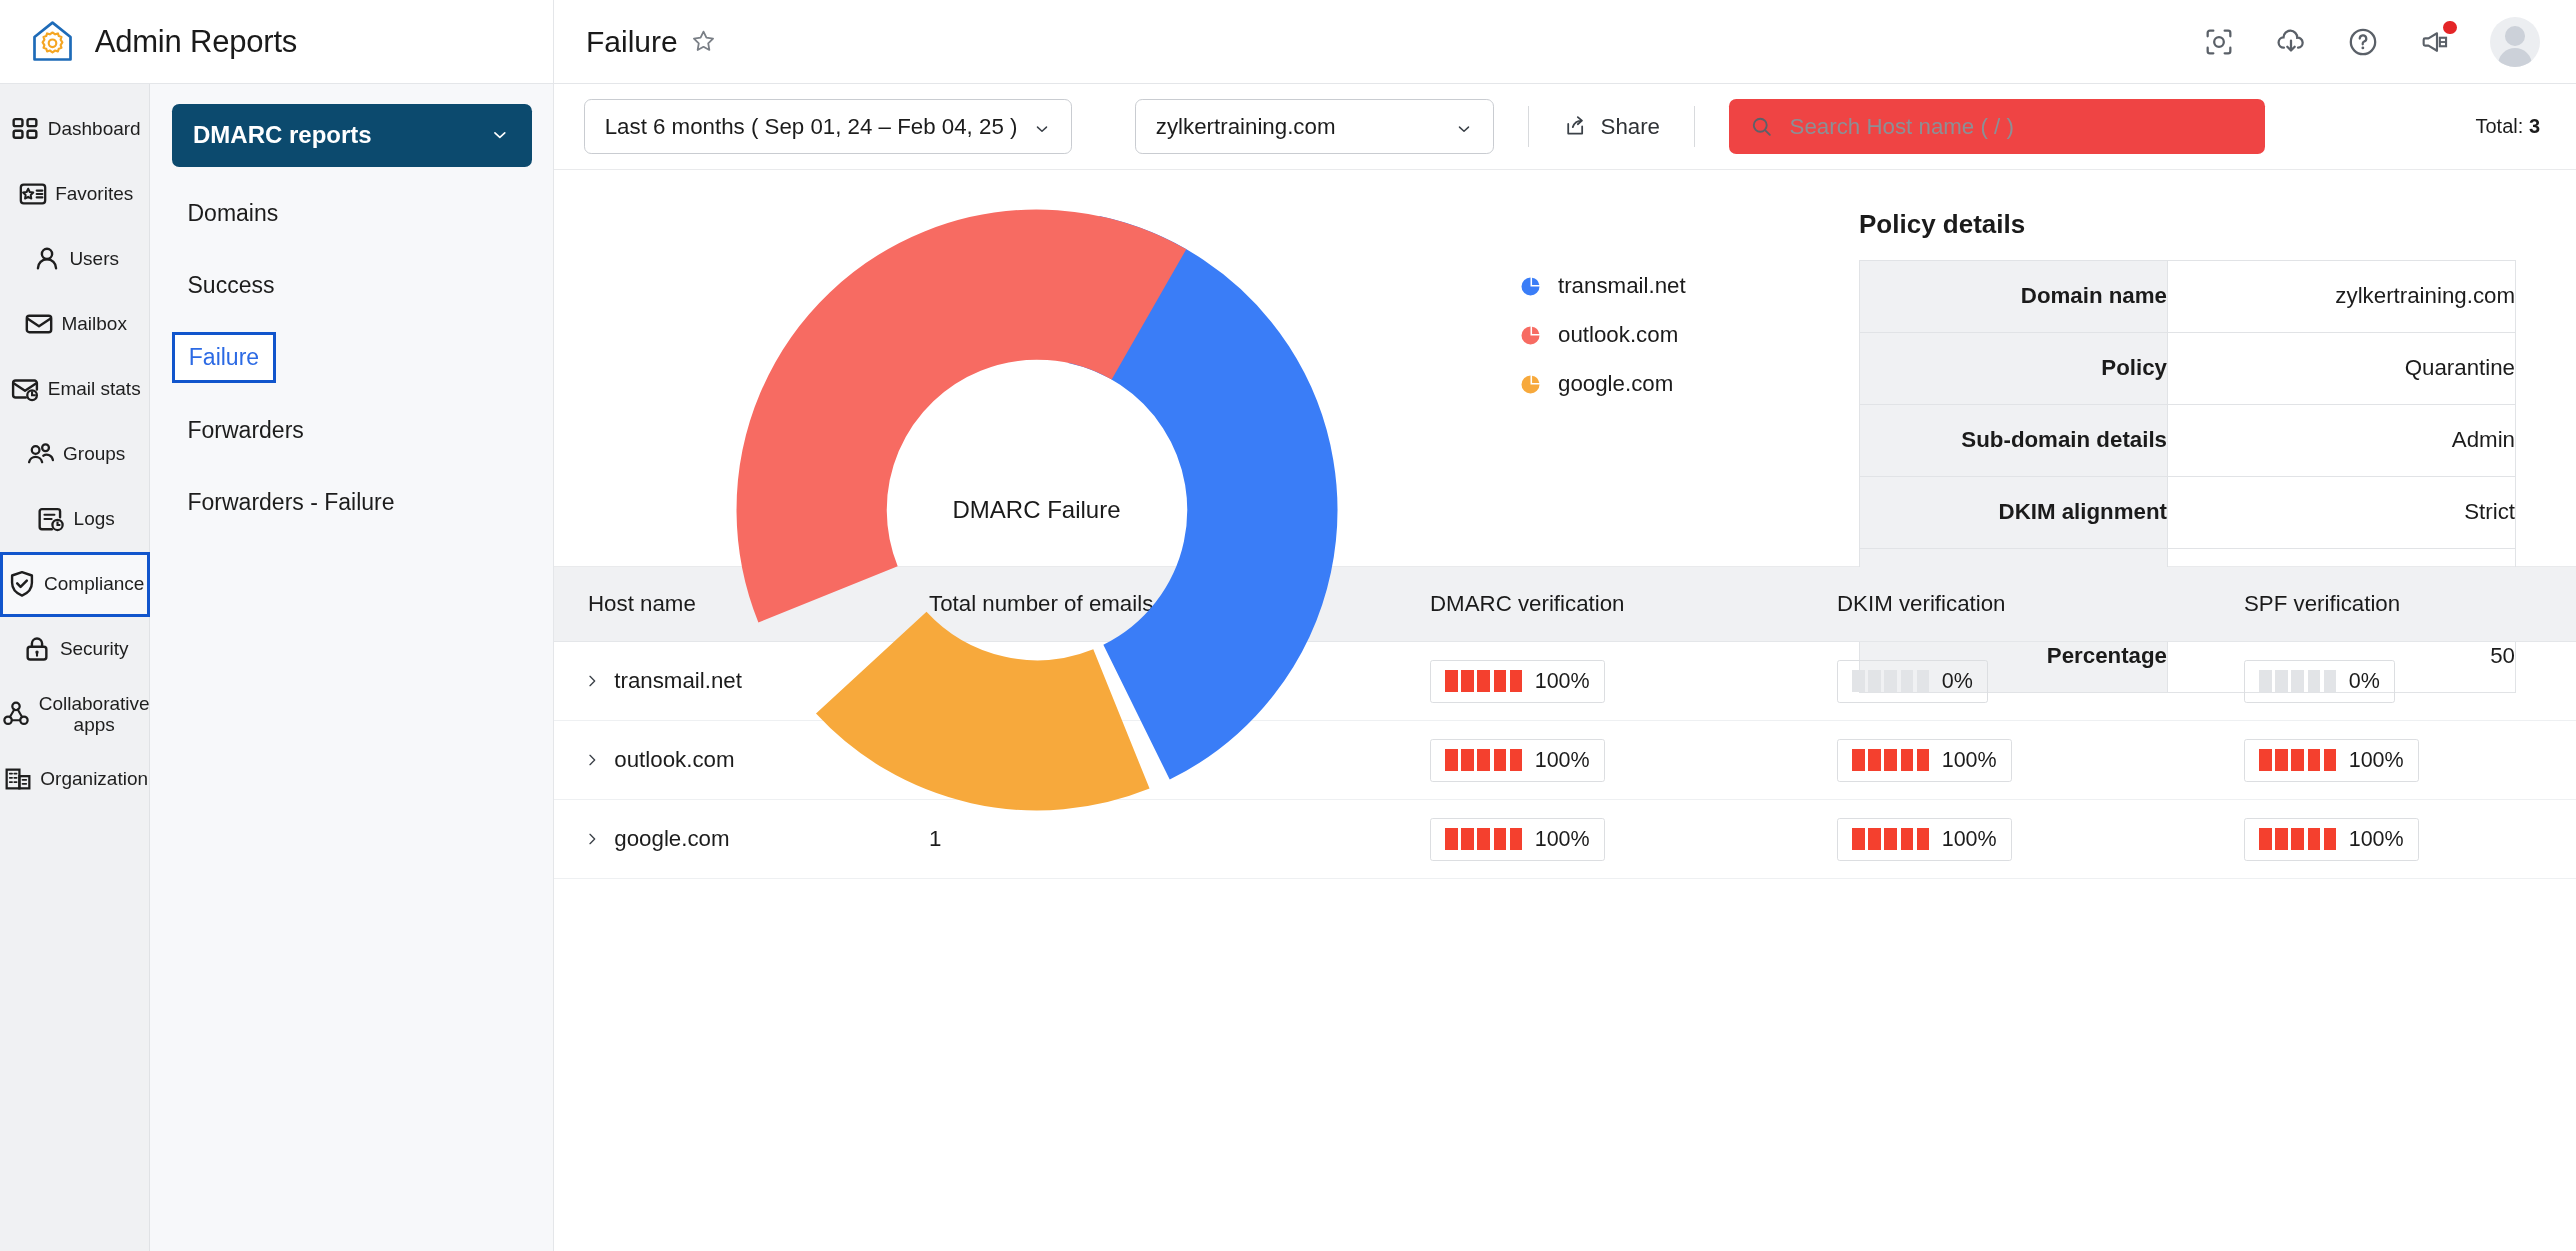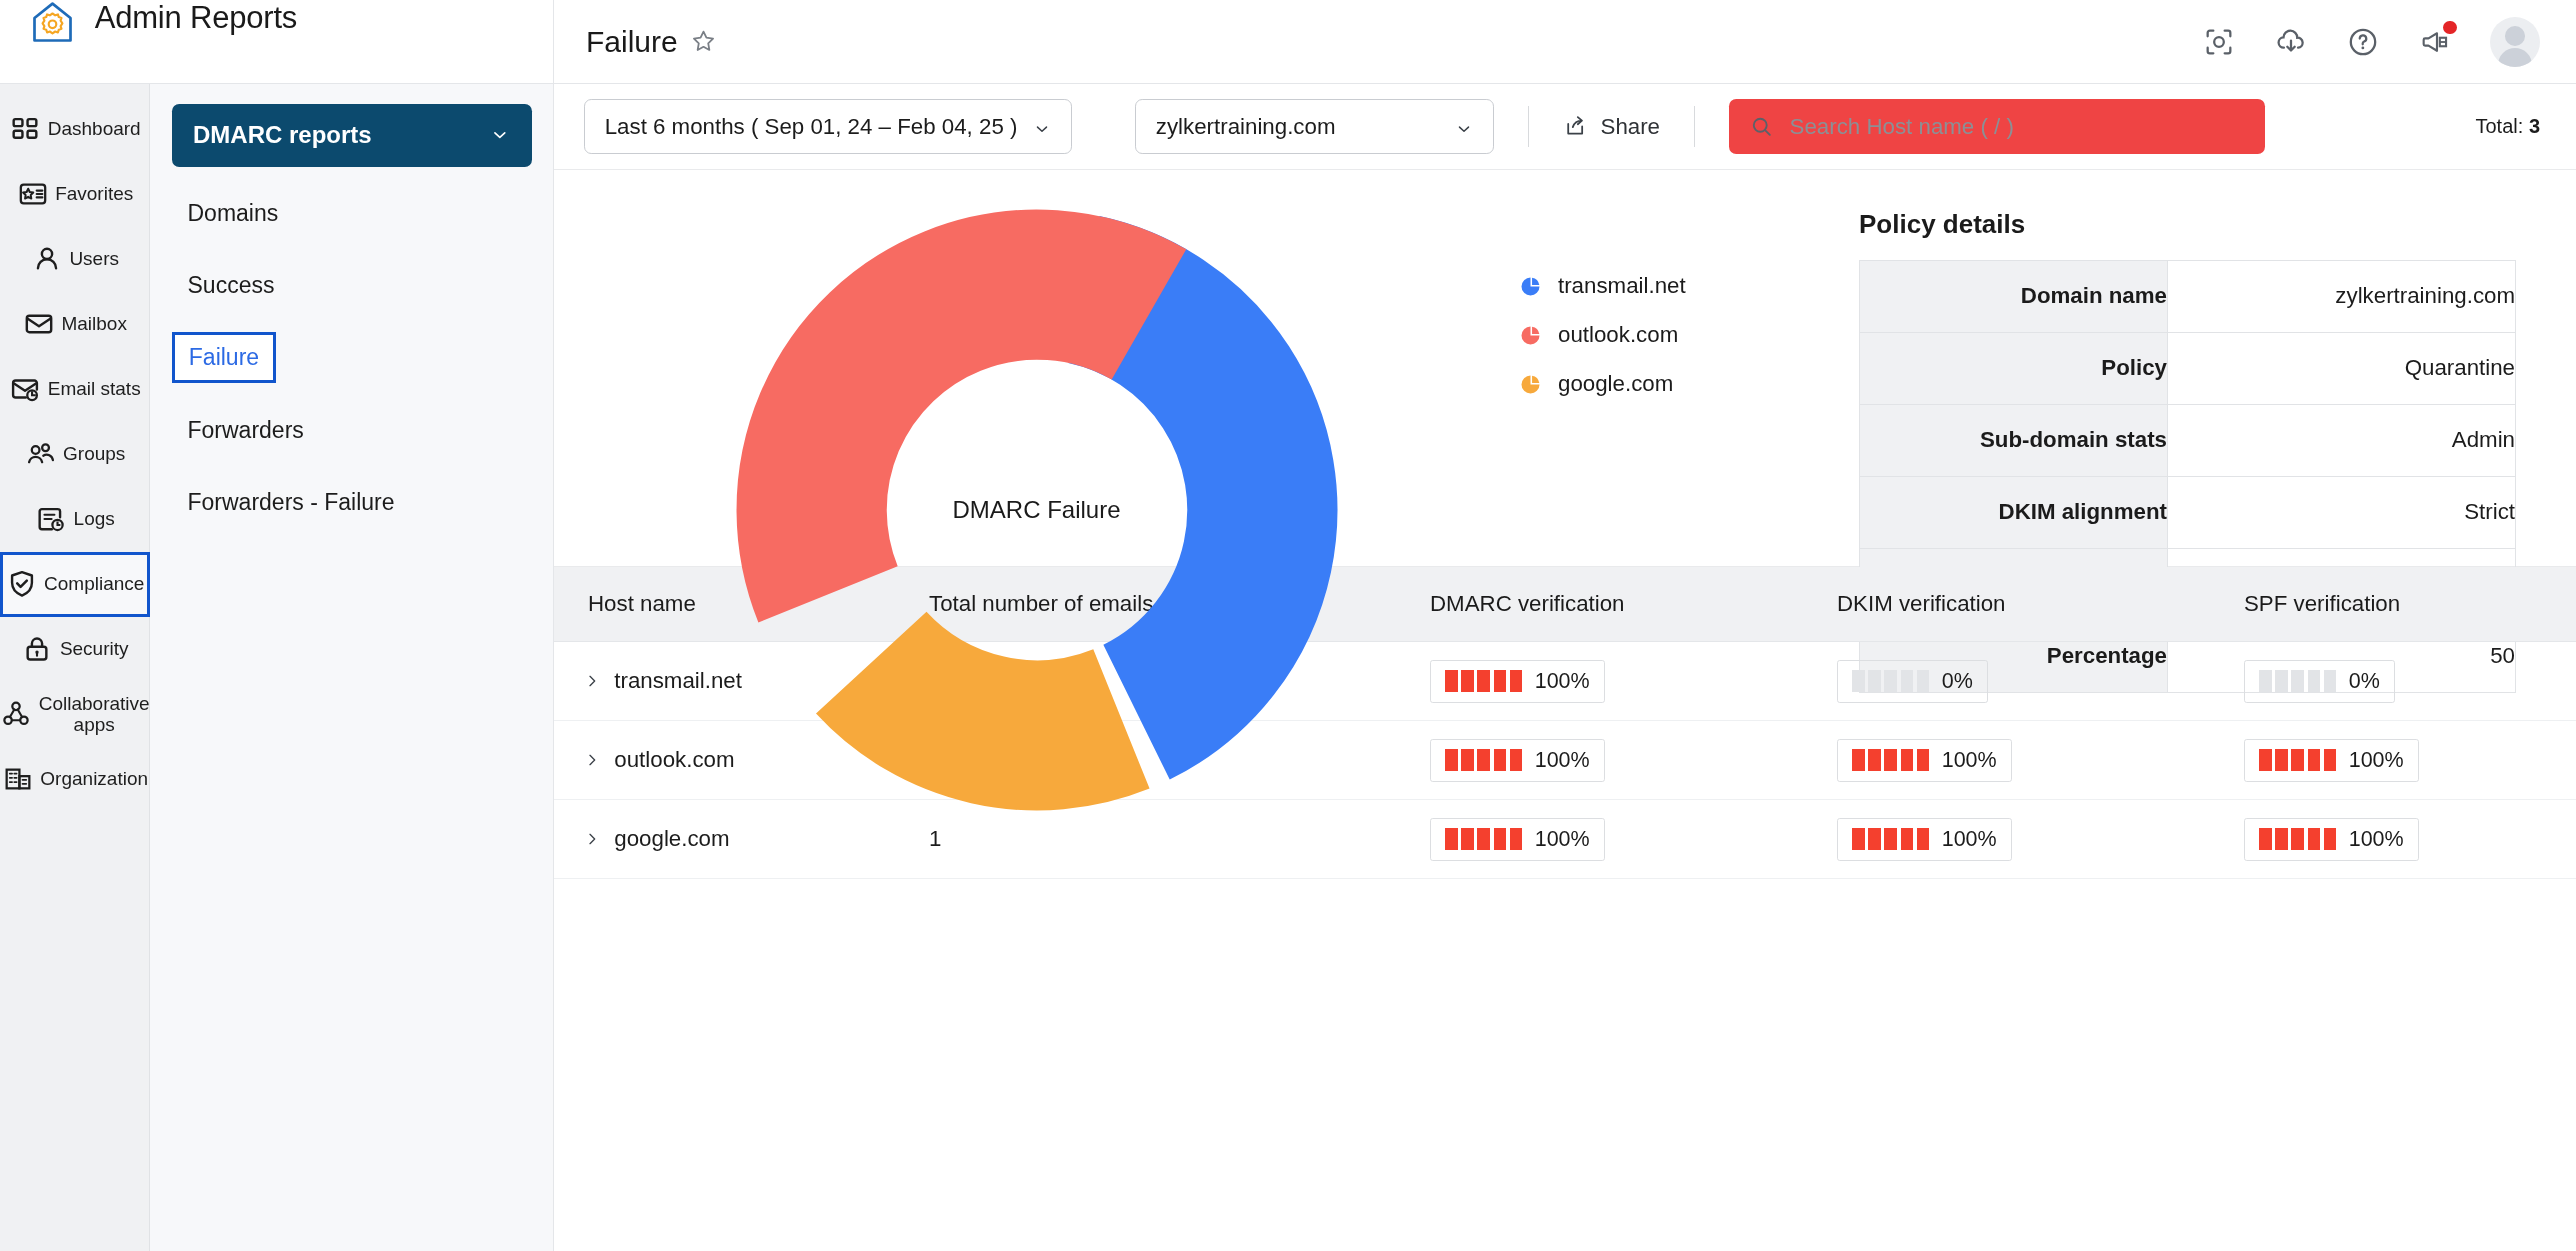--- a/index.html
+++ b/index.html
@@ -15,21 +15,21 @@
   
   .topbar {
     height: 84px; flex: 0 0 84px;
     display: flex; align-items: center;
     background: #ffffff;
     border-bottom: 0.9px solid #e4e6e9;
   }
   .brand {
     width: 554px; flex: 0 0 554px;
     height: 84px;
-    display: flex; gap: 19.7px;
+    display: flex; align-items: center; gap: 19.7px;
     padding-left: 30px;
     border-right: 0.9px solid #e4e6e9;
   }
   .brand-logo { width: 45px; height: 45px; display:block; }
   .brand-title { font-size: 31px; font-weight: 400; color: #1a1a1a; letter-spacing: -0.2px; }
 
   .page-head {
     flex: 1 1 auto; height: 84px;
     display: flex; align-items: center;
     padding: 0 36px 0 32px;
@@ -537,21 +537,21 @@
             <tbody>
                 <tr>
               <td class="k">Domain name</td>
               <td class="v">zylkertraining.com</td>
             </tr>
             <tr>
               <td class="k">Policy</td>
               <td class="v">Quarantine</td>
             </tr>
             <tr>
-              <td class="k">Sub-domain stats</td>
+              <td class="k">Sub-domain details</td>
               <td class="v">Admin</td>
             </tr>
             <tr>
               <td class="k">DKIM alignment</td>
               <td class="v">Strict</td>
             </tr>
             <tr>
               <td class="k">SPF alignment</td>
               <td class="v">Strict</td>
             </tr>

